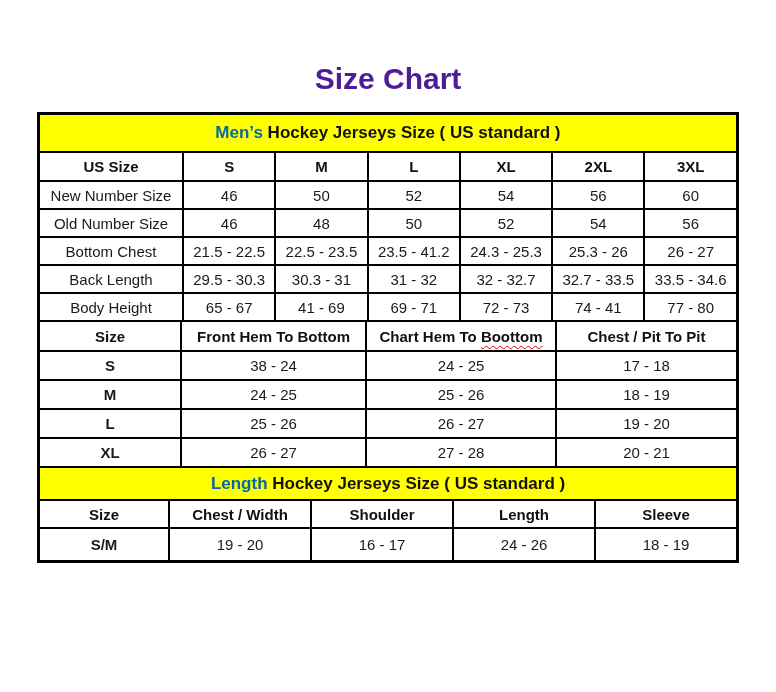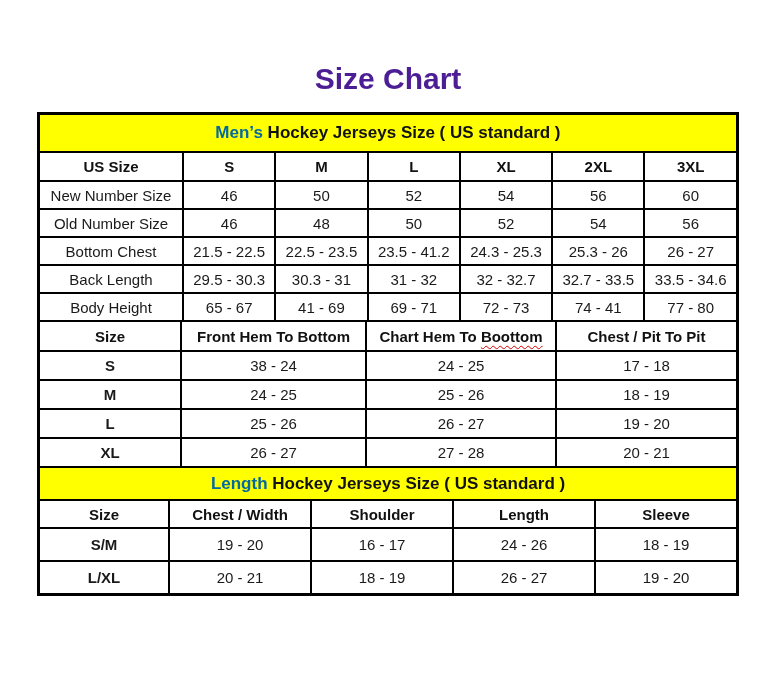--- a/index.html
+++ b/index.html
@@ -183,26 +183,19 @@
         <th>Length</th>
         <th>Sleeve</th>
       </tr>
       <tr class="drow youth-d">
         <td class="rlabel-bold">S/M</td>
         <td>19 - 20</td>
         <td>16 - 17</td>
         <td>24 - 26</td>
         <td>18 - 19</td>
       </tr>
-      <tr class="drow youth-d">
-        <td class="rlabel-bold">L/XL</td>
-        <td>20 - 21</td>
-        <td>18 - 19</td>
-        <td>26 - 27</td>
-        <td>19 - 20</td>
-      </tr>
     </tbody>
   </table>
 
 </div>
 
 
 
 
 </body></html>

